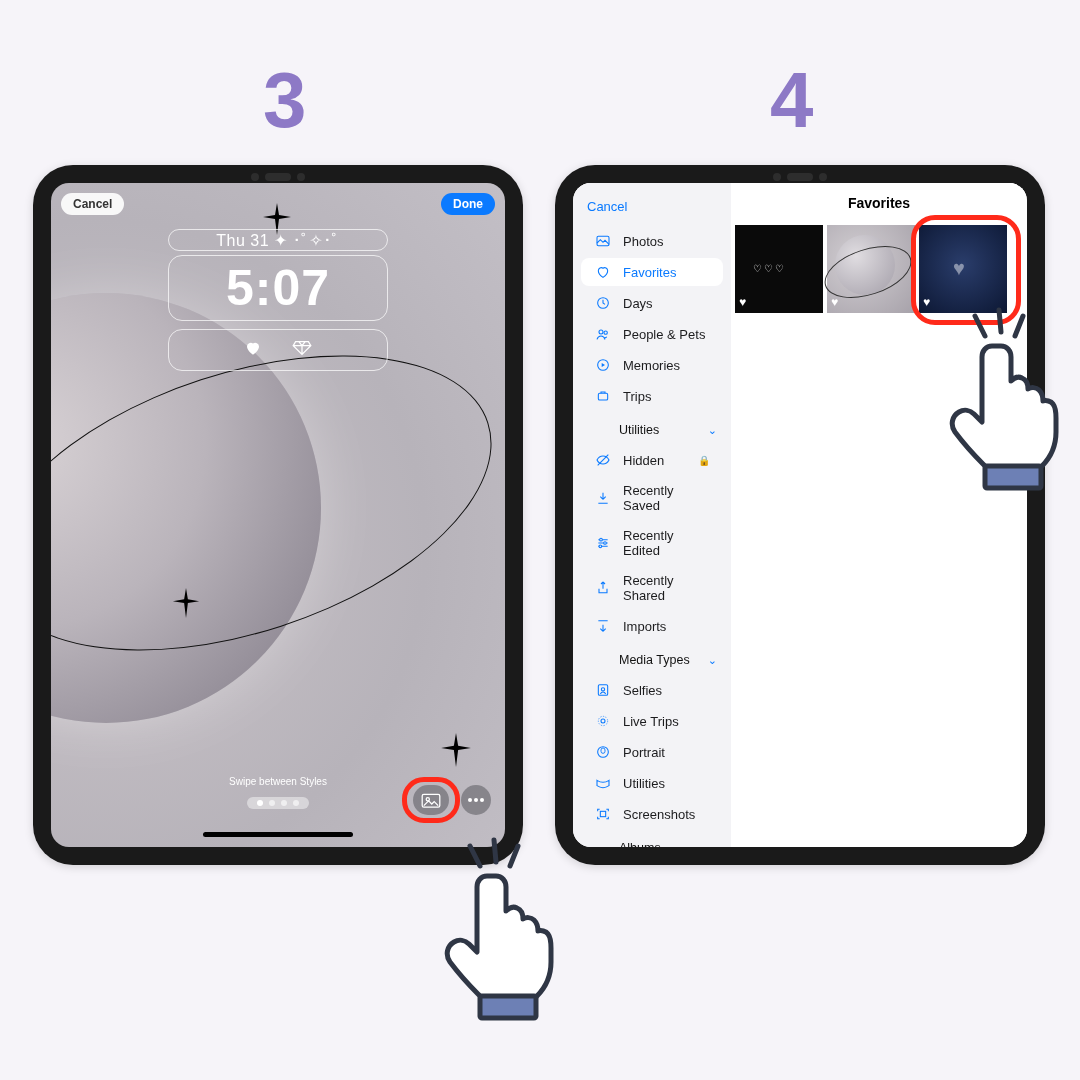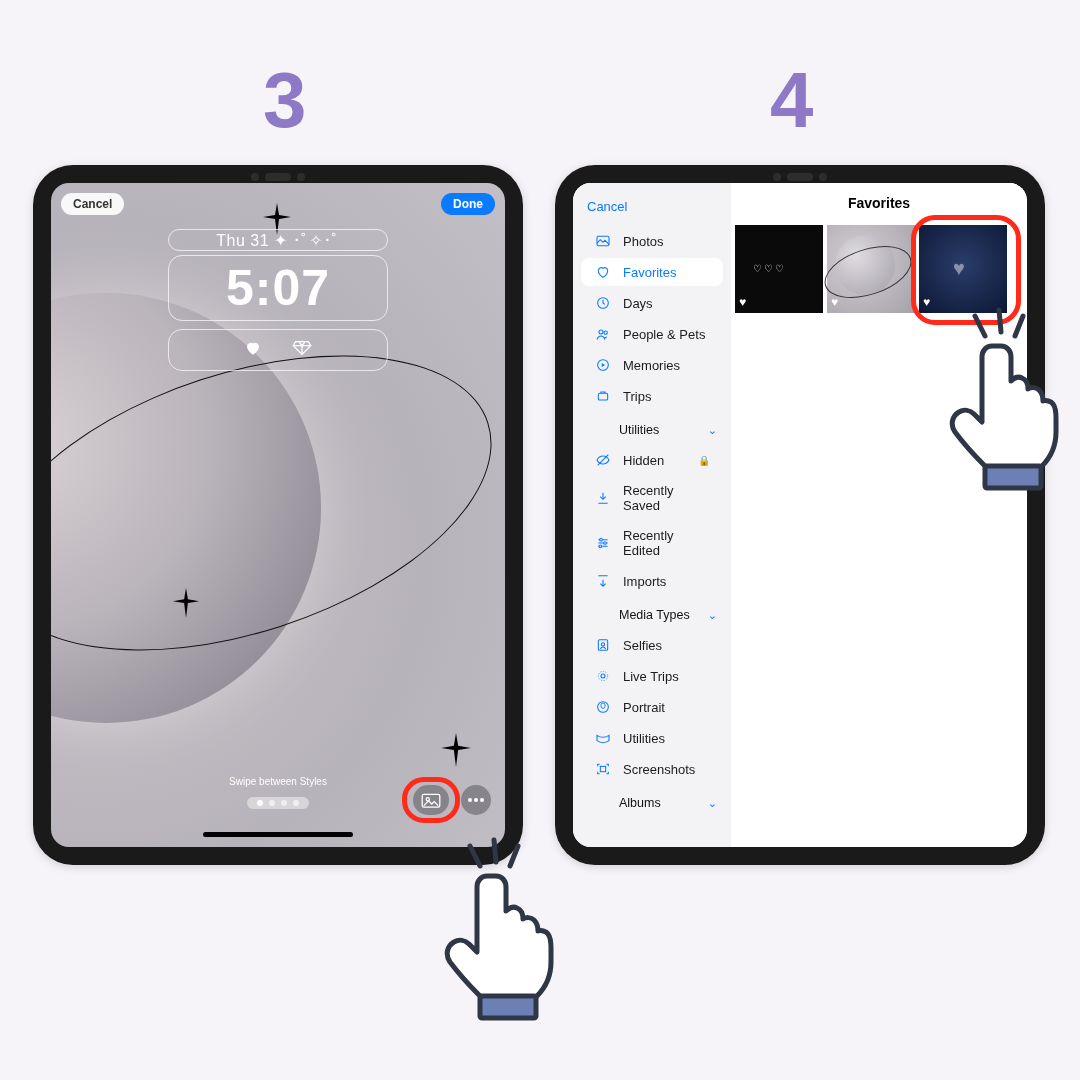--- a/index.html
+++ b/index.html
@@ -330,20 +330,28 @@
         <div class="side-item">
           <span class="ico">
               <svg viewBox="0 0 24 24">
                 <path d="M5 7h14M5 12h14M5 17h14" stroke="currentColor" stroke-width="1.6"></path>
                 <circle cx="9" cy="7" r="2" fill="#f3f3f6" stroke="currentColor" stroke-width="1.6"></circle>
                 <circle cx="15" cy="12" r="2" fill="#f3f3f6" stroke="currentColor" stroke-width="1.6"></circle>
                 <circle cx="8" cy="17" r="2" fill="#f3f3f6" stroke="currentColor" stroke-width="1.6"></circle>
               </svg>
             </span>
           <span>Recently Edited</span>
+        </div>
+        <div class="side-item">
+          <span class="ico">
+              <svg viewBox="0 0 24 24">
+                <path d="M12 3v10m0-10l-3 3m3-3l3 3M6 13v6h12v-6" fill="none" stroke="currentColor" stroke-width="1.6"></path>
+              </svg>
+            </span>
+          <span>Recently Shared</span>
         </div>
         <div class="side-item">
           <span class="ico">
               <svg viewBox="0 0 24 24">
                 <path d="M12 20V10m0 10l-4-4m4 4l4-4M5 4h14" fill="none" stroke="currentColor" stroke-width="1.6"></path>
               </svg>
             </span>
           <span>Imports</span>
         </div>
 

